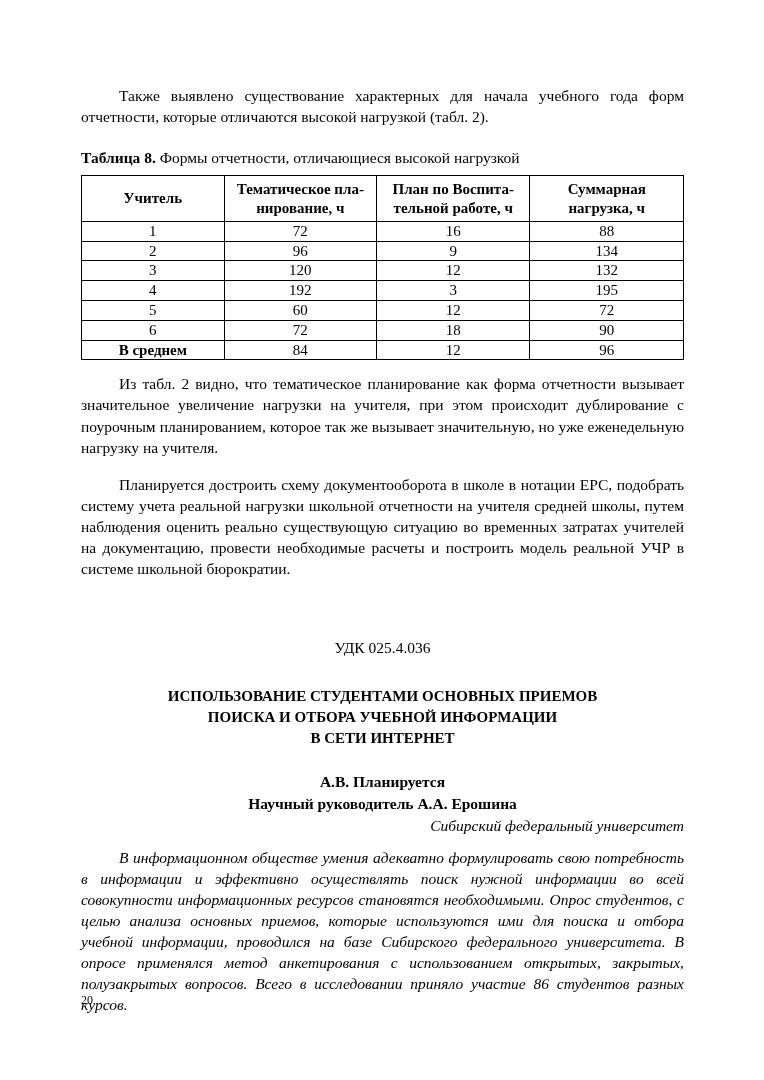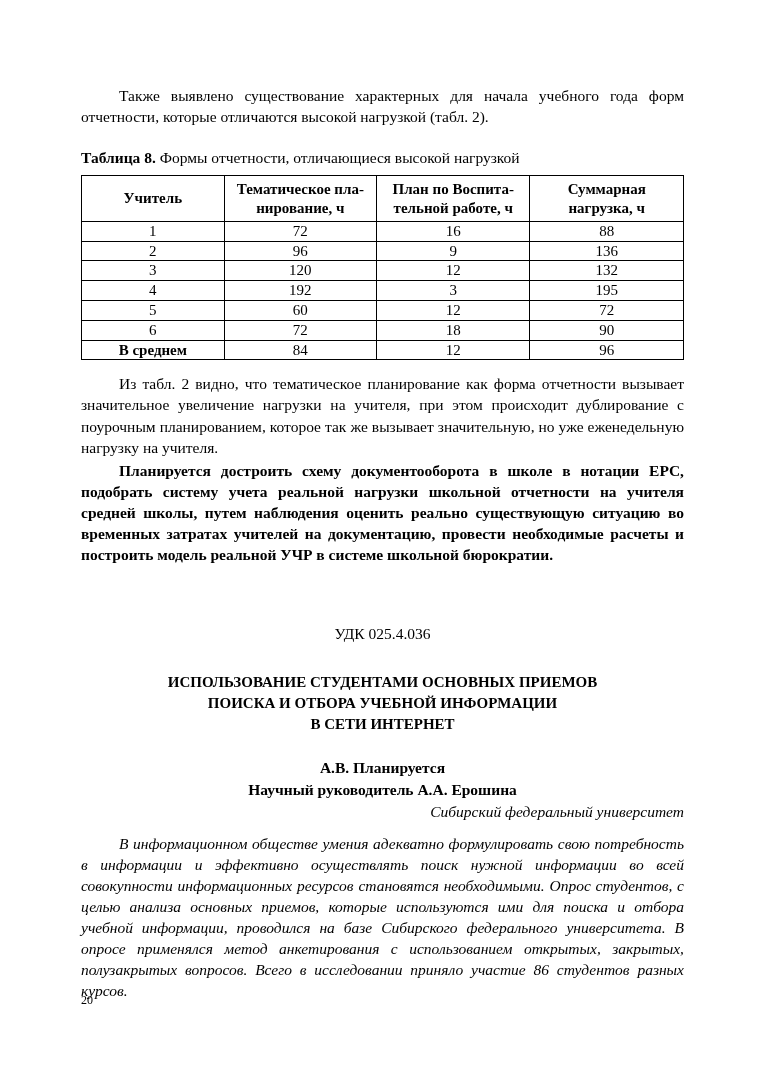--- a/index.html
+++ b/index.html
@@ -49,21 +49,21 @@
     padding: 4px 4px;
     white-space: pre-line;
   }
   table.data-table td {
     font-size: 15px;
     line-height: 1.12;
     padding: 1px 4px;
   }
 
   .para-analysis { margin-top: 13px; }
-  .para-plans { margin-top: 2px; font-weight: bold; }
+  .para-plans { margin-top: 16px; }
 
   .udc {
     margin-top: 58px;
     text-align: center;
   }
 
   .article-title {
     margin-top: 28px;
     font-size: 15px;
     font-weight: bold;
@@ -128,21 +128,21 @@
         <tr>
           <td>1</td>
           <td>72</td>
           <td>16</td>
           <td>88</td>
         </tr>
         <tr>
           <td>2</td>
           <td>96</td>
           <td>9</td>
-          <td>136</td>
+          <td>134</td>
         </tr>
         <tr>
           <td>3</td>
           <td>120</td>
           <td>12</td>
           <td>132</td>
         </tr>
         <tr>
           <td>4</td>
           <td>192</td>

